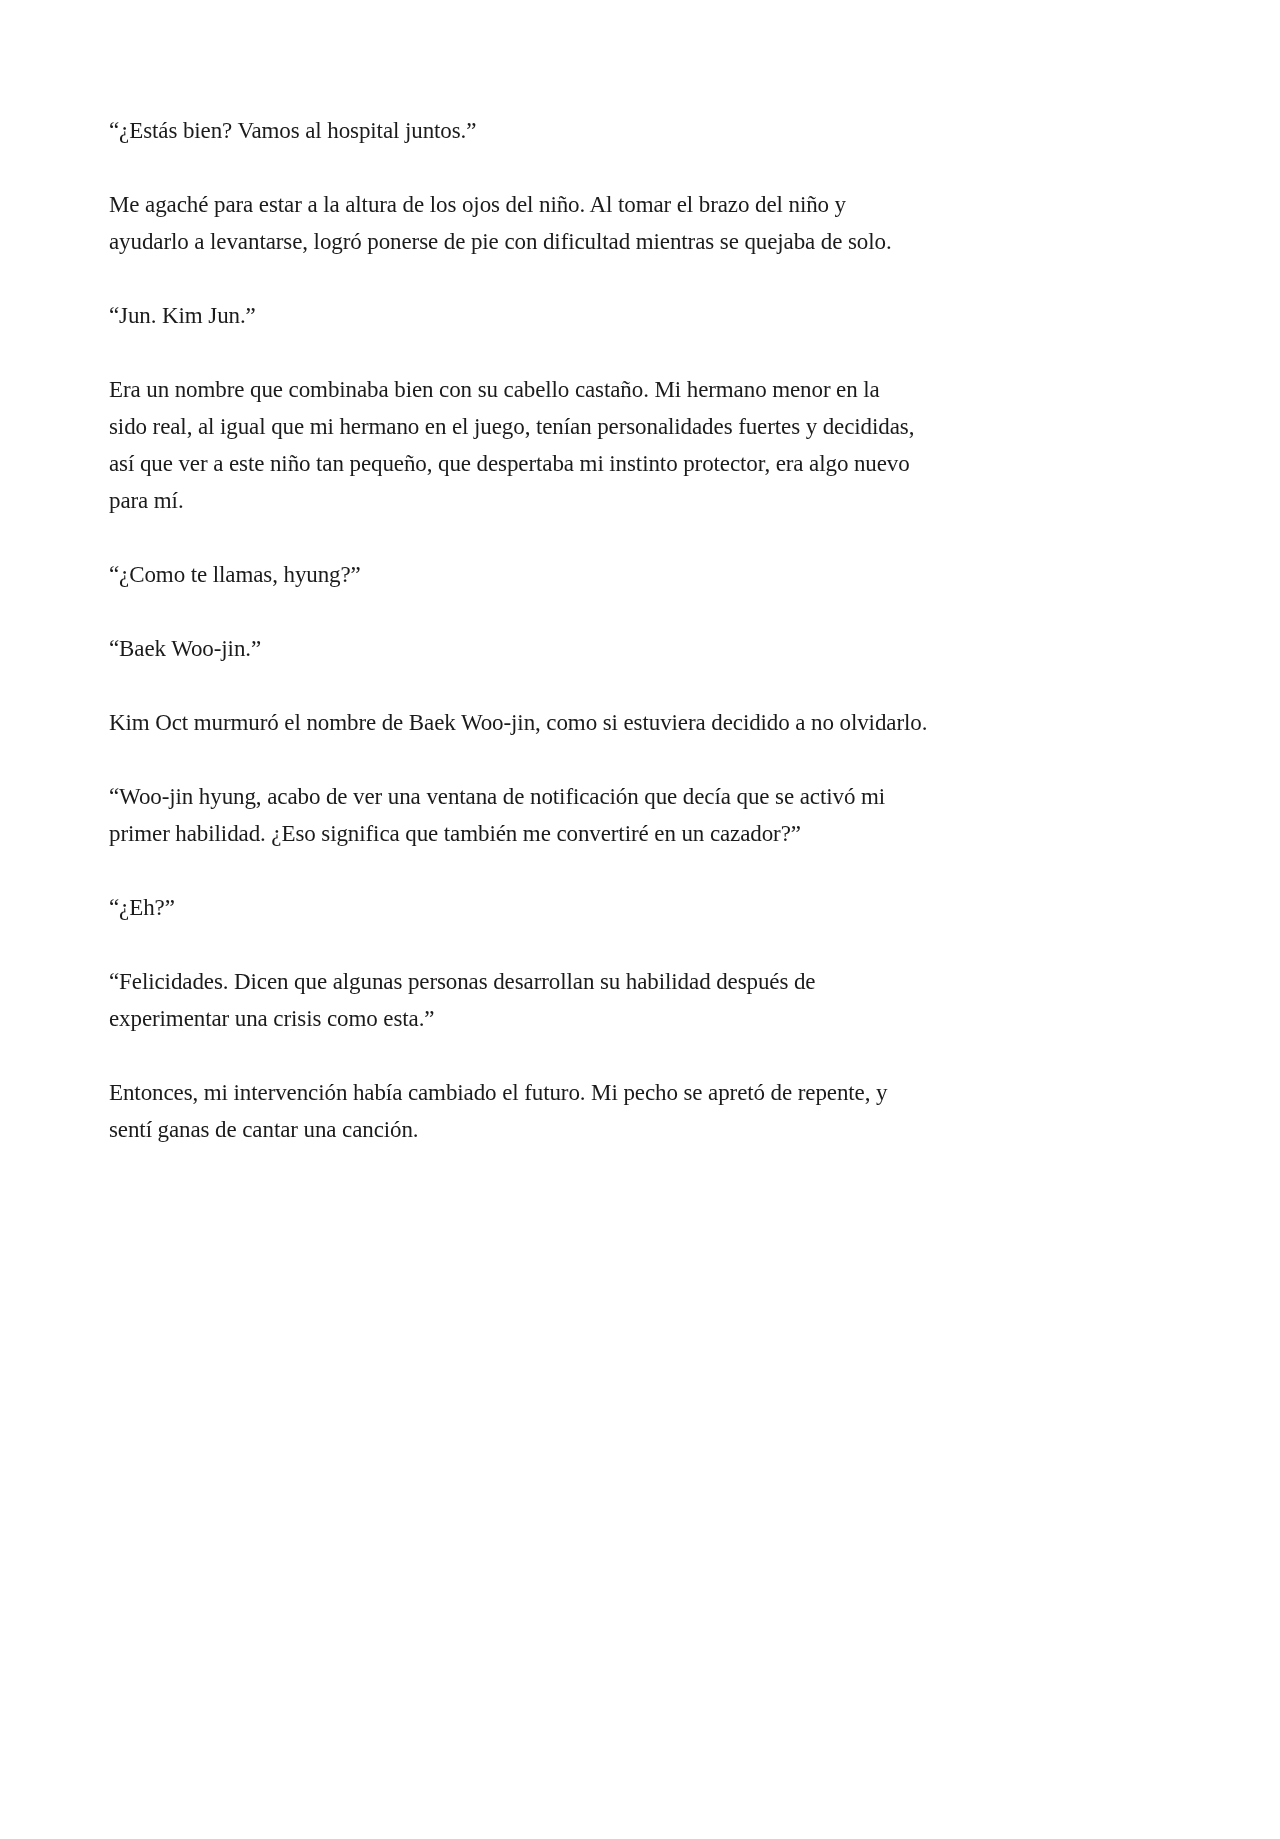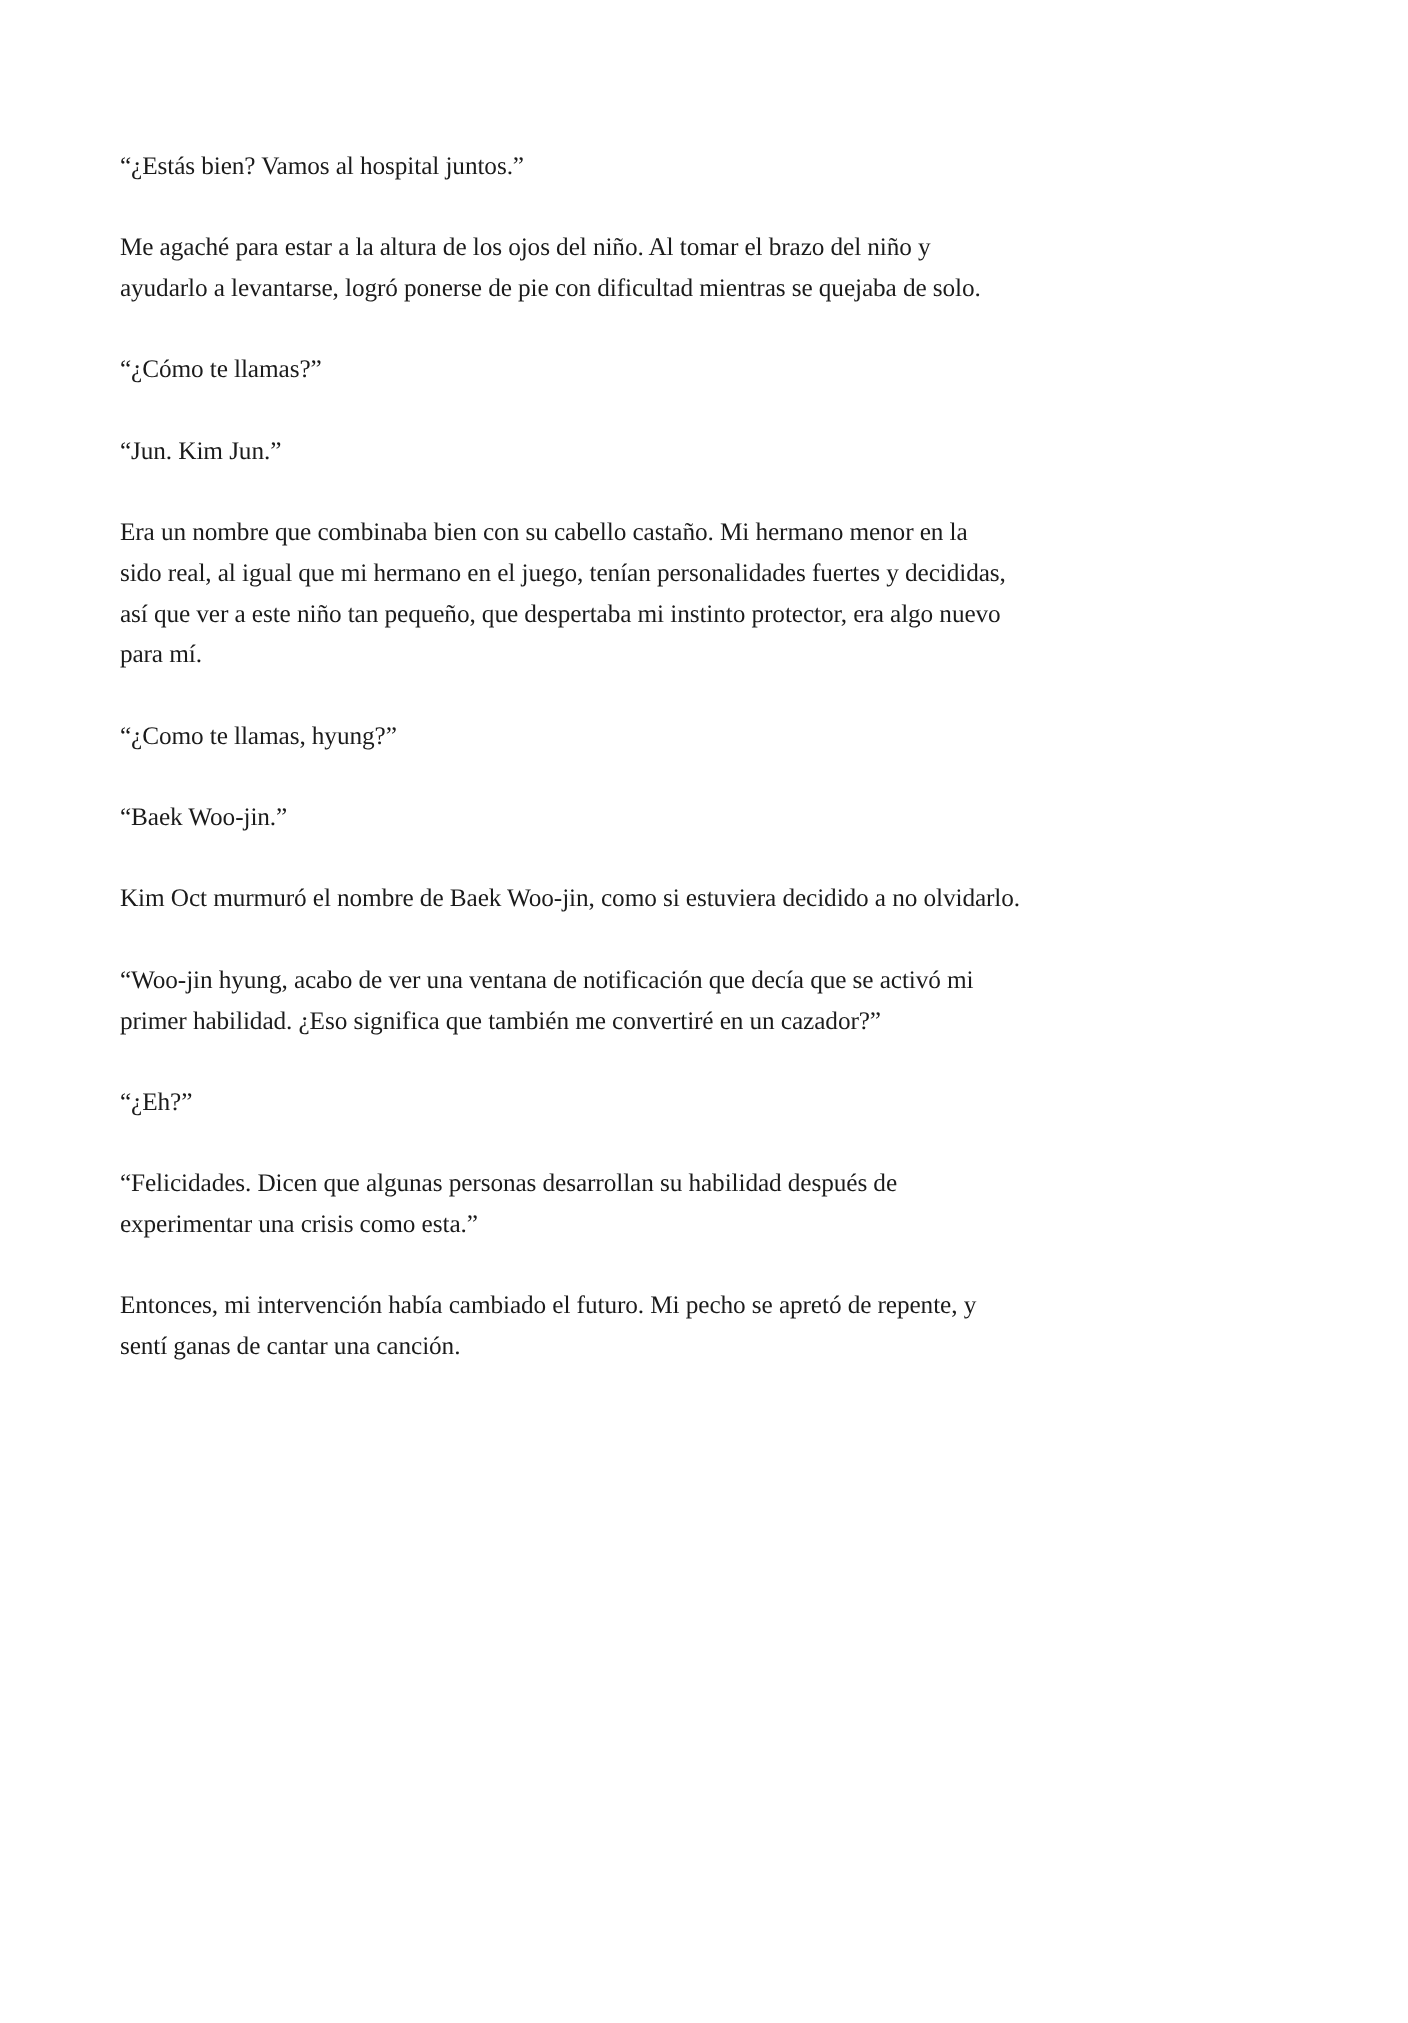--- a/index.html
+++ b/index.html
@@ -9,21 +9,21 @@
     }
     body {
       width: 1280px;
       height: 1839px;
       position: relative;
       overflow: hidden;
     }
     .page {
       position: absolute;
       left: 109px;
-      top: 132px;
+      top: 112px;
       width: 1060px;
       font-family: "Liberation Serif", "DejaVu Serif", serif;
       font-size: 23px;
       line-height: 37px;
       color: #1b1b1b;
       letter-spacing: -0.1px;
     }
     .para {
       margin: 0 0 37px 0;
       padding: 0;
@@ -40,23 +40,20 @@
 
   <p class="para">
     <span class="line">“¿Estás bien? Vamos al hospital juntos.”</span>
   </p>
 
   <p class="para">
     <span class="line">Me agaché para estar a la altura de los ojos del niño. Al tomar el brazo del niño y</span>
     <span class="line">ayudarlo a levantarse, logró ponerse de pie con dificultad mientras se quejaba de solo.</span>
   </p>
 
-  <p class="para">
-    <span class="line">“¿Cómo te llamas?”</span>
-  </p>
 
   <p class="para">
     <span class="line">“Jun. Kim Jun.”</span>
   </p>
 
   <p class="para">
     <span class="line">Era un nombre que combinaba bien con su cabello castaño. Mi hermano menor en la</span>
     <span class="line">sido real, al igual que mi hermano en el juego, tenían personalidades fuertes y decididas,</span>
     <span class="line">así que ver a este niño tan pequeño, que despertaba mi instinto protector, era algo nuevo</span>
     <span class="line">para mí.</span>

